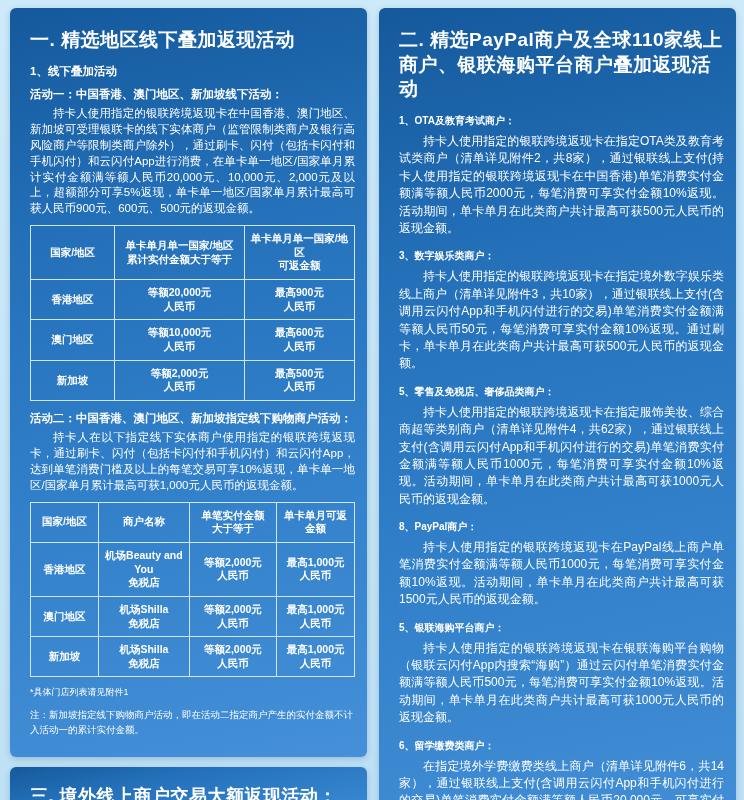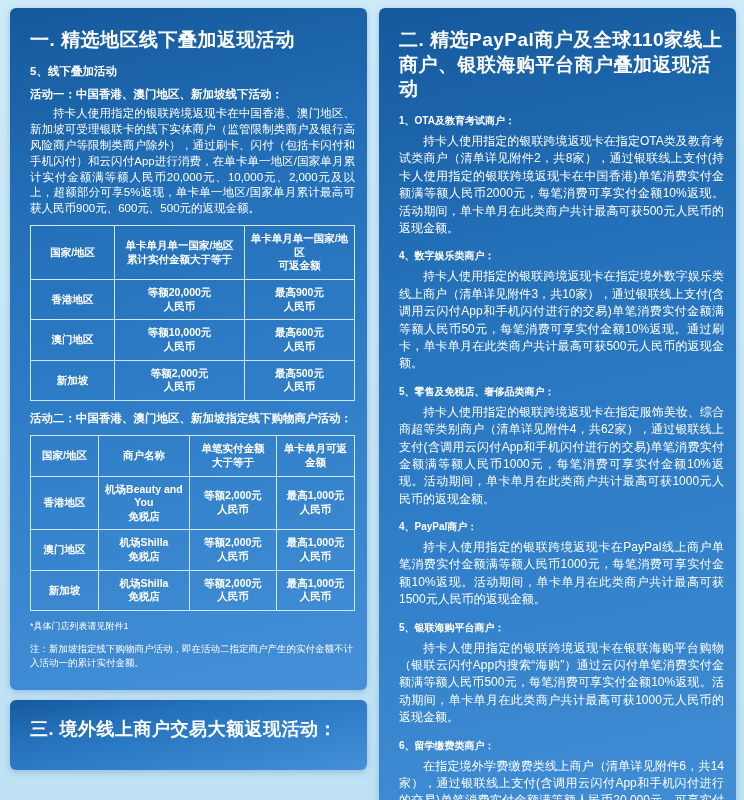--- a/index.html
+++ b/index.html
@@ -38,21 +38,21 @@
 </head>
 <body>
 
 <div class="cols">
 
   <div class="col">
 
     <div class="panel">
       <div class="panel-title">一. 精选地区线下叠加返现活动</div>
 
-      <div class="subhead">5、线下叠加活动</div>
+      <div class="subhead">1、线下叠加活动</div>
       <div class="subhead">活动一：中国香港、澳门地区、新加坡线下活动：</div>
       <p class="body-p">持卡人使用指定的银联跨境返现卡在中国香港、澳门地区、新加坡可受理银联卡的线下实体商户（监管限制类商户及银行高风险商户等限制类商户除外），通过刷卡、闪付（包括卡闪付和手机闪付）和云闪付App进行消费，在单卡单一地区/国家单月累计实付金额满等额人民币20,000元、10,000元、2,000元及以上，超额部分可享5%返现，单卡单一地区/国家单月累计最高可获人民币900元、600元、500元的返现金额。</p>
 
       <table>
         <tbody>
             <tr>
           <th class="t1-c1">国家/地区</th>
           <th class="t1-c2">单卡单月单一国家/地区
 累计实付金额大于等于</th>
           <th class="t1-c3">单卡单月单一国家/地区
@@ -76,20 +76,21 @@
           <td>新加坡</td>
           <td>等额2,000元
 人民币</td>
           <td>最高500元
 人民币</td>
         </tr>
       </tbody>
         </table>
 
       <div class="subhead">活动二：中国香港、澳门地区、新加坡指定线下购物商户活动：</div>
+      <p class="body-p">持卡人在以下指定线下实体商户使用指定的银联跨境返现卡，通过刷卡、闪付（包括卡闪付和手机闪付）和云闪付App，达到单笔消费门槛及以上的每笔交易可享10%返现，单卡单一地区/国家单月累计最高可获1,000元人民币的返现金额。</p>
 
       <table>
         <tbody>
             <tr>
           <th class="t2-c1">国家/地区</th>
           <th class="t2-c2">商户名称</th>
           <th class="t2-c3">单笔实付金额
 大于等于</th>
           <th class="t2-c4">单卡单月可返金额</th>
         </tr>
@@ -136,31 +137,31 @@
   <div class="col">
     <div class="panel">
       <div class="panel-title">二. 精选PayPal商户及全球110家线上商户、银联海购平台商户叠加返现活动</div>
 
       <div class="sec">
         <div class="sec-h">1、OTA及教育考试商户：</div>
         <p class="sec-b">持卡人使用指定的银联跨境返现卡在指定OTA类及教育考试类商户（清单详见附件2，共8家），通过银联线上支付(持卡人使用指定的银联跨境返现卡在中国香港)单笔消费实付金额满等额人民币2000元，每笔消费可享实付金额10%返现。活动期间，单卡单月在此类商户共计最高可获500元人民币的返现金额。</p>
       </div>
 
       <div class="sec">
-        <div class="sec-h">4、数字娱乐类商户：</div>
+        <div class="sec-h">3、数字娱乐类商户：</div>
         <p class="sec-b">持卡人使用指定的银联跨境返现卡在指定境外数字娱乐类线上商户（清单详见附件3，共10家），通过银联线上支付(含调用云闪付App和手机闪付进行的交易)单笔消费实付金额满等额人民币50元，每笔消费可享实付金额10%返现。通过刷卡，单卡单月在此类商户共计最高可获500元人民币的返现金额。</p>
       </div>
 
       <div class="sec">
         <div class="sec-h">5、零售及免税店、奢侈品类商户：</div>
         <p class="sec-b">持卡人使用指定的银联跨境返现卡在指定服饰美妆、综合商超等类别商户（清单详见附件4，共62家），通过银联线上支付(含调用云闪付App和手机闪付进行的交易)单笔消费实付金额满等额人民币1000元，每笔消费可享实付金额10%返现。活动期间，单卡单月在此类商户共计最高可获1000元人民币的返现金额。</p>
       </div>
 
       <div class="sec">
-        <div class="sec-h">4、PayPal商户：</div>
+        <div class="sec-h">8、PayPal商户：</div>
         <p class="sec-b">持卡人使用指定的银联跨境返现卡在PayPal线上商户单笔消费实付金额满等额人民币1000元，每笔消费可享实付金额10%返现。活动期间，单卡单月在此类商户共计最高可获1500元人民币的返现金额。</p>
       </div>
 
       <div class="sec">
         <div class="sec-h">5、银联海购平台商户：</div>
         <p class="sec-b">持卡人使用指定的银联跨境返现卡在银联海购平台购物（银联云闪付App内搜索“海购”）通过云闪付单笔消费实付金额满等额人民币500元，每笔消费可享实付金额10%返现。活动期间，单卡单月在此类商户共计最高可获1000元人民币的返现金额。</p>
       </div>
 
       <div class="sec">
         <div class="sec-h">6、留学缴费类商户：</div>

